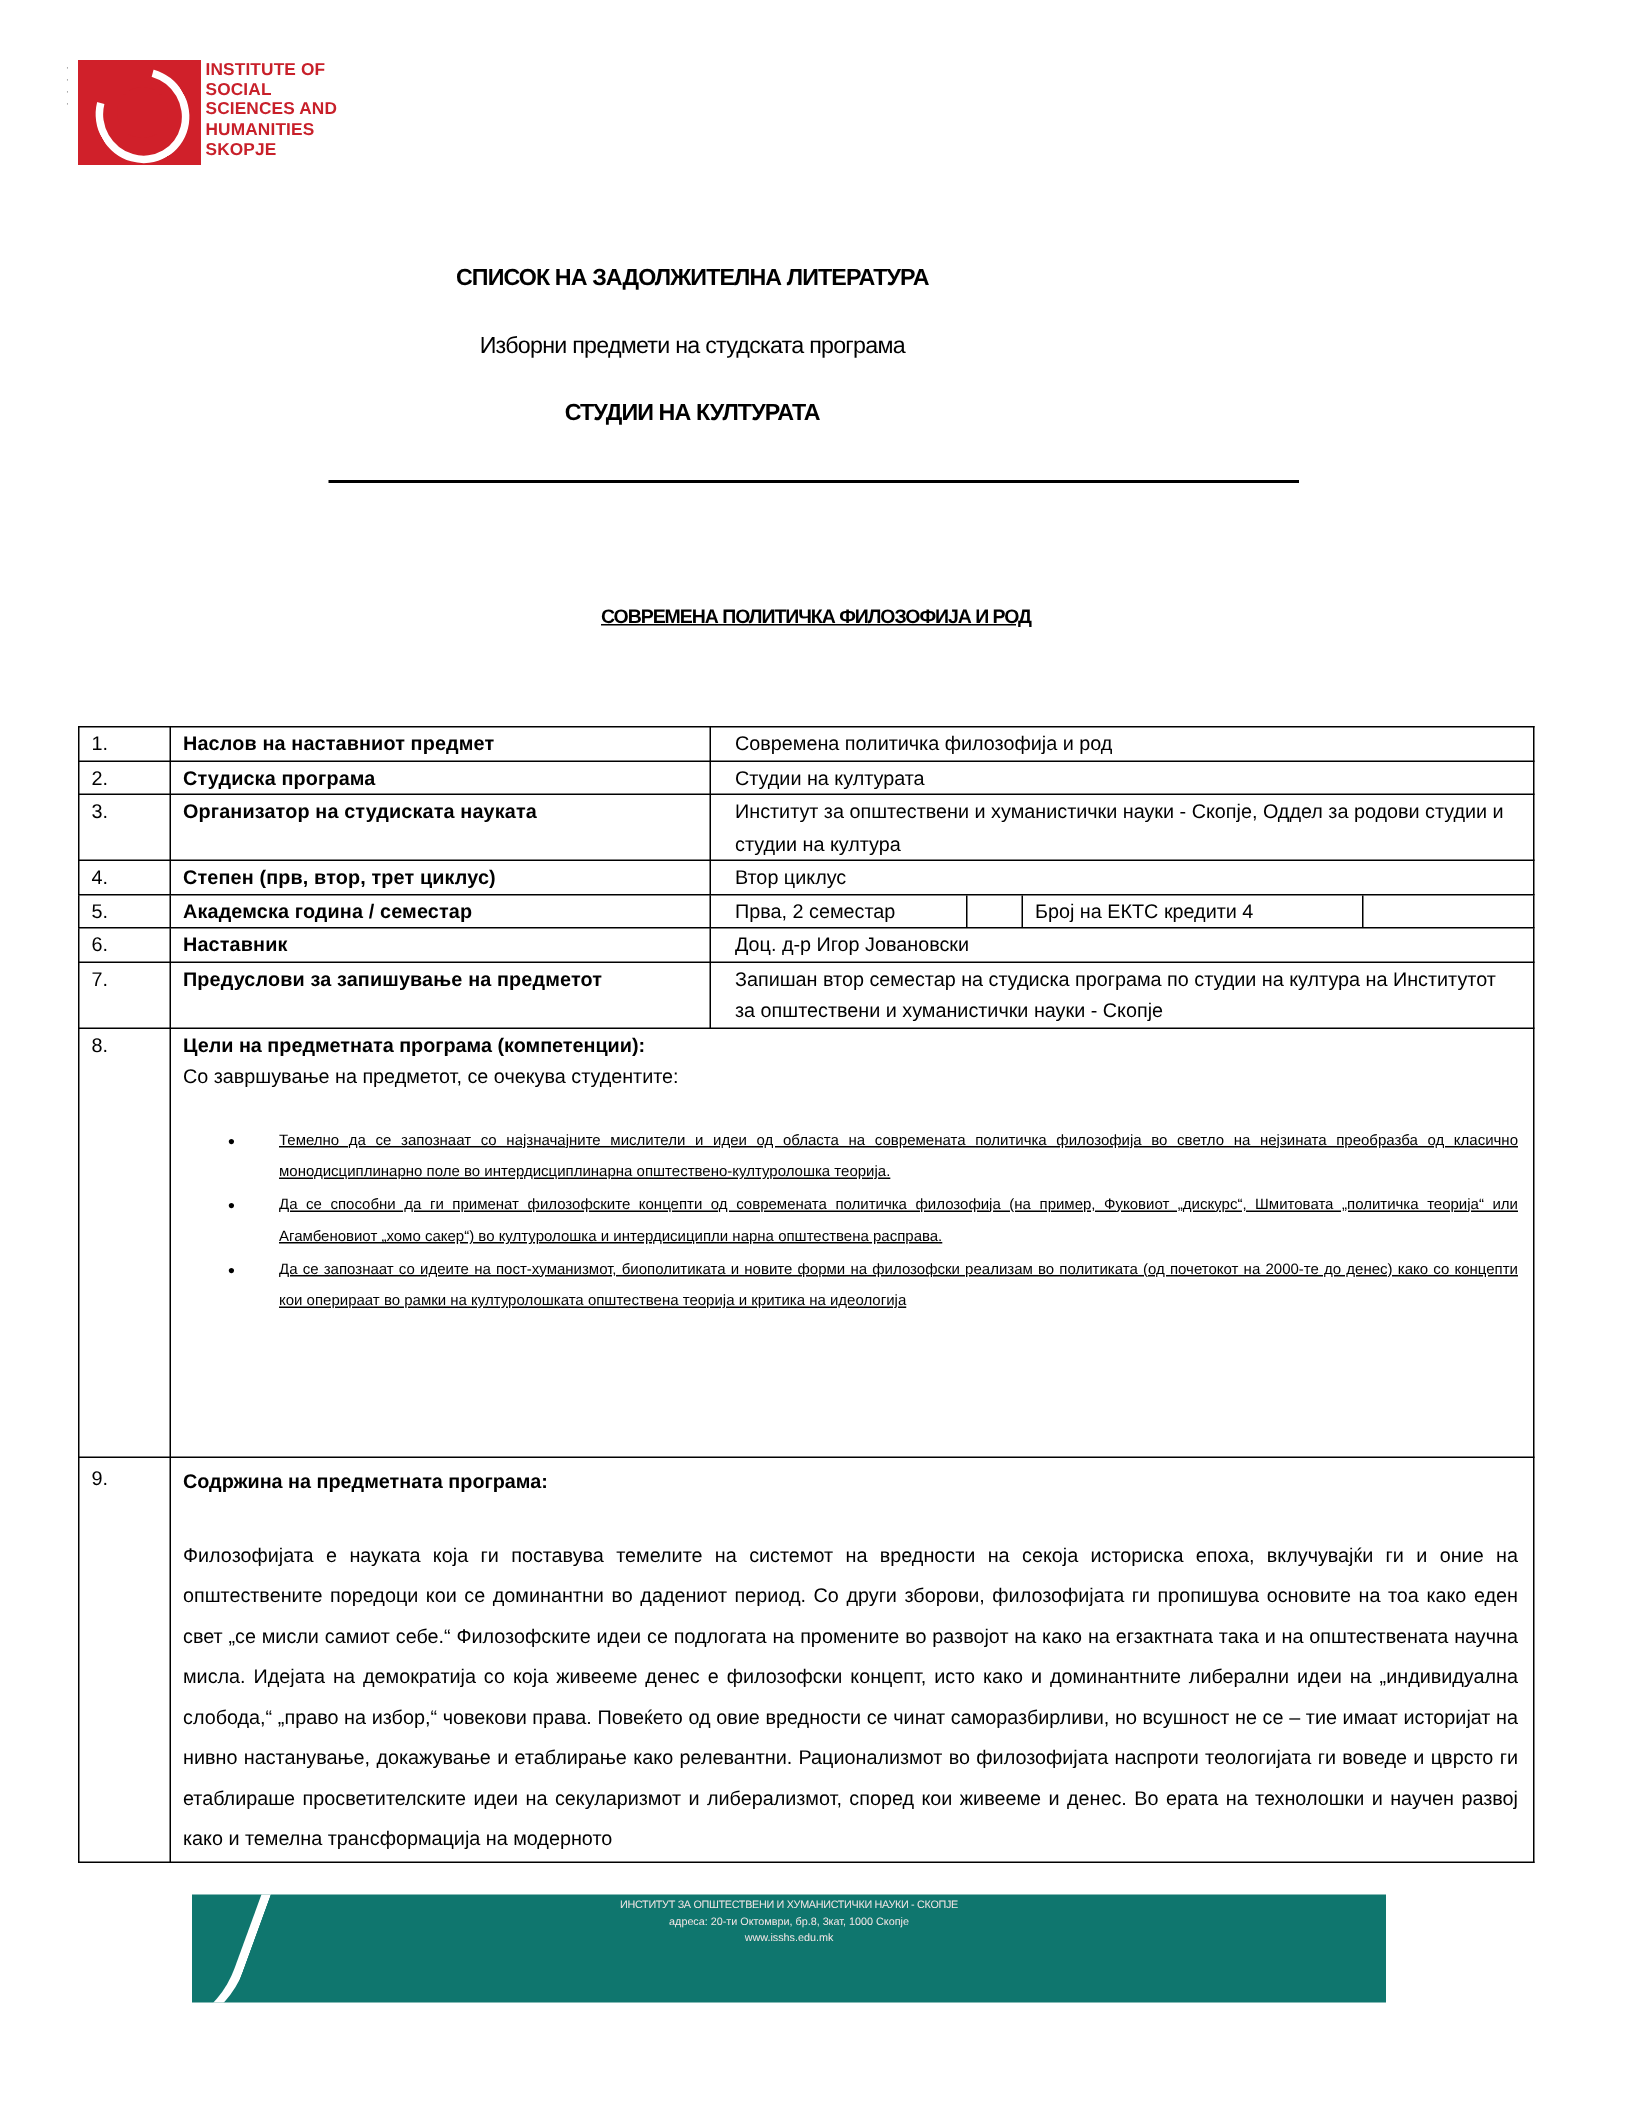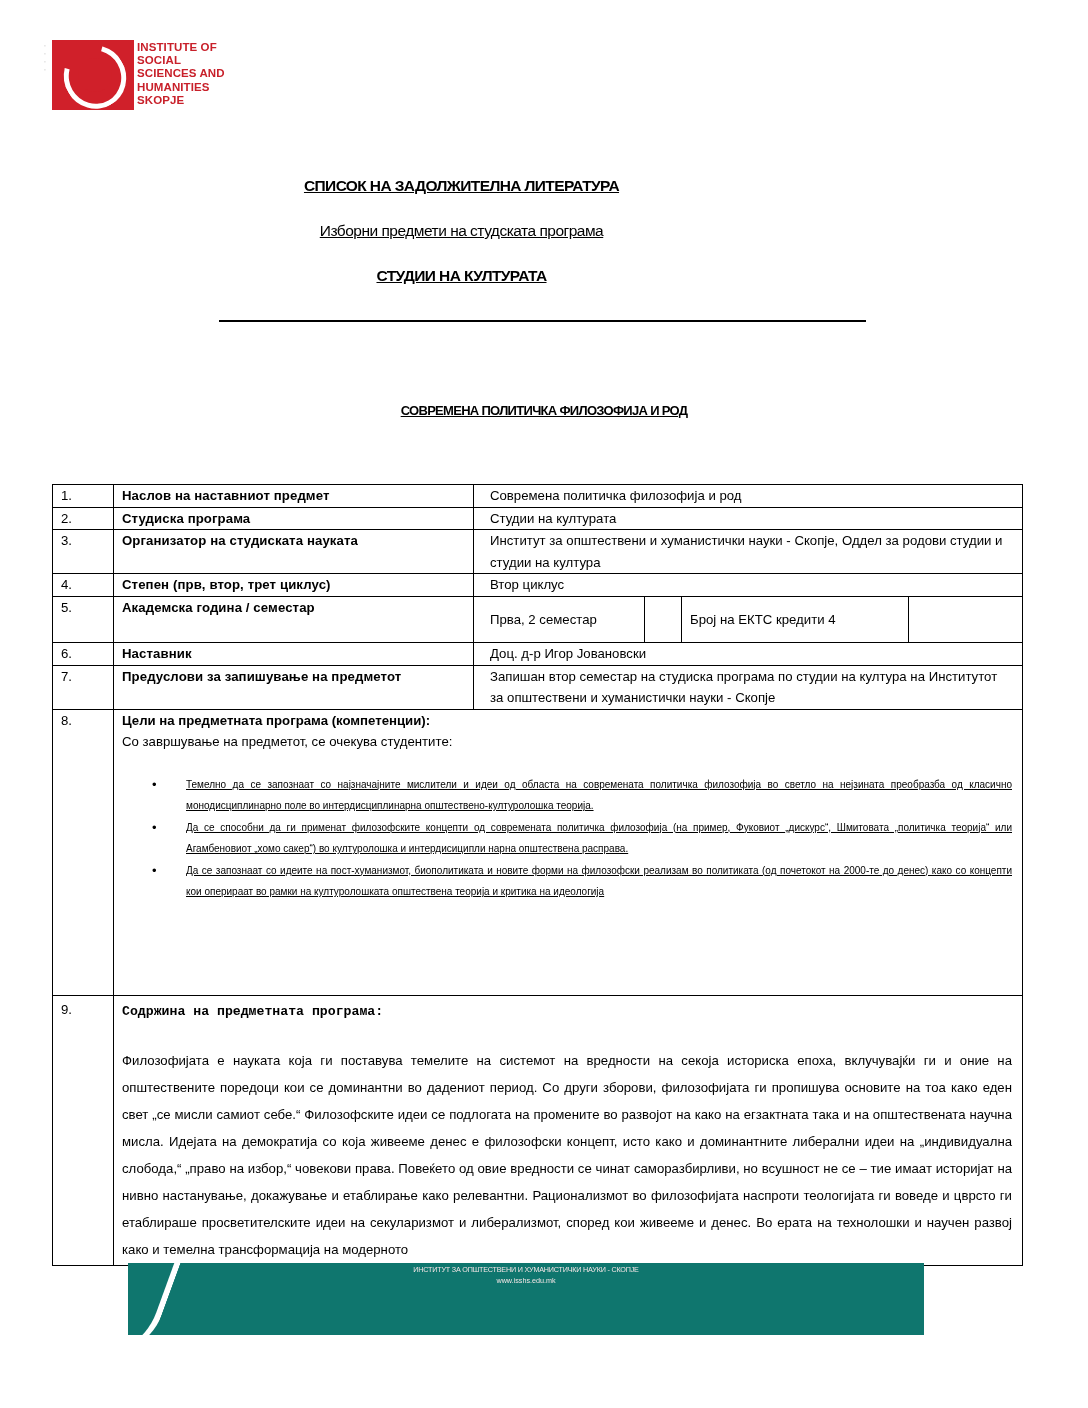--- a/index.html
+++ b/index.html
@@ -10,49 +10,49 @@
   .logo { position: absolute; left: 52px; top: 40px; width: 198px; height: 70px; }
   .logo-box { position: absolute; left: 0; top: 0; width: 82px; height: 70px; background: #d0202a; }
   .logo-ring { position: absolute; left: 12px; top: 5px; width: 52px; height: 54px; border: 5px solid #ffffff;
                border-radius: 50%; border-top-color: transparent; transform: rotate(-30deg); }
   .logo-dot { position: absolute; left: 26px; top: 18px; width: 34px; height: 34px; background: #d0202a; border-radius: 50%; }
   .logo-ticks { position: absolute; left: -8px; top: 2px; font-size: 6px; color: #888; line-height: 8px; }
   .logo-text { position: absolute; left: 85px; top: 1px; font-family: "Liberation Sans", sans-serif; font-weight: bold;
                font-size: 11.5px; line-height: 13.2px; color: #c8202a; letter-spacing: 0.1px; }
 
   
-  .title { position: absolute; left: 0; width: 923px; text-align: center; font-family: "Liberation Sans", sans-serif; text-decoration: underline; }
+  .title { position: absolute; left: 0; width: 923px; text-align: center; font-family: "Liberation Sans", sans-serif; }
   .t1 { top: 177px; font-size: 15.5px; font-weight: bold; letter-spacing: -0.6px; }
   .t2 { top: 222px; font-size: 15.5px; letter-spacing: -0.5px; }
   .t3 { top: 267px; font-size: 15.5px; font-weight: bold; letter-spacing: -0.6px; }
   .rule { position: absolute; left: 219px; top: 320px; width: 647px; height: 2px; background: #000; }
   .subject { position: absolute; left: 0; top: 403px; width: 1088px; text-align: center; font-family: "Liberation Sans", sans-serif;
              font-size: 13px; font-weight: bold; letter-spacing: -0.7px; }
   .subject span { text-decoration: underline; }
 
   
   table.info { position: absolute; left: 52px; top: 484px; width: 971px; border-collapse: collapse;
                font-family: "Liberation Sans", sans-serif; font-size: 13.2px; }
   table.info td { border: 1.3px solid #000; padding: 0 8px; vertical-align: top; line-height: 21.5px; }
   td.num { width: 44px; padding-left: 9px; }
   td.lbl { width: 343px; font-weight: bold; letter-spacing: 0.1px; }
   td.val { padding: 0; }
   .val-inner { padding: 0 8px; }
   .sub { display: flex; height: 100%; }
-  .sub div { border-right: 1.3px solid #000; padding: 12px 8px; height: 21.5px; }
+  .sub div { border-right: 1.3px solid #000; padding: 0 8px; height: 21.5px; }
   .sub div:last-child { border-right: none; }
   .s1 { width: 146px; } .s2 { width: 20px; } .s3 { width: 210px; } .s4 { flex: 1; }
 
   .wide { padding: 0 10px 0 8px !important; }
   .bold { font-weight: bold; }
   ul.goals { margin: 21px 0 0 0; padding: 0 0 0 64px; list-style: none; }
   ul.goals li { position: relative; text-align: justify; line-height: 21.5px; font-size: 10px; text-decoration: underline; }
   ul.goals li::before { content: "•"; position: absolute; left: -34px; top: 0; font-size: 13px; }
   .content-p { text-align: justify; line-height: 27px; margin-top: 23px; }
-  .content-head { line-height: 24px; margin-top: 4px; font-family: Liberation Mono, monospace; }
+  .content-head { line-height: 24px; margin-top: 4px; }
 
   
   .footer { position: absolute; left: 128px; top: 1263px; width: 796px; height: 72px; background: #0f766e; overflow: hidden; }
   .footer-swoosh { position: absolute; left: -30px; top: -20px; width: 60px; height: 120px; border-right: 6px solid #ffffff;
                    border-radius: 0 0 60px 0; transform: rotate(20deg); }
   .footer-text { position: absolute; left: 0; top: 1px; width: 796px; text-align: center; color: #f4e6e6;
                  font-family: "Liberation Sans", sans-serif; font-size: 7.2px; line-height: 11px; }
   .footer-text div:first-child { letter-spacing: -0.2px; }
 </style>
 </head>
@@ -154,15 +154,16 @@
       <div class="content-p">Филозофијата е науката која ги поставува темелите на системот на вредности на секоја историска епоха, вклучувајќи ги и оние на општествените поредоци кои се доминантни во дадениот период. Со други зборови, филозофијата ги пропишува основите на тоа како еден свет „се мисли самиот себе.“ Филозофските идеи се подлогата на промените во развојот на како на егзактната така и на општествената научна мисла. Идејата на демократија со која живееме денес е филозофски концепт, исто како и доминантните либерални идеи на „индивидуална слобода,“ „право на избор,“ човекови права. Повеќето од овие вредности се чинат саморазбирливи, но всушност не се – тие имаат историјат на нивно настанување, докажување и етаблирање како релевантни. Рационализмот во филозофијата наспроти теологијата ги воведе и цврсто ги етаблираше просветителските идеи на секуларизмот и либерализмот, според кои живееме и денес. Во ерата на технолошки и научен развој како и темелна трансформација на модерното</div>
     </td>
   </tr>
 </tbody>
   </table>
 
 <div class="footer">
   <div class="footer-swoosh"></div>
   <div class="footer-text">
     <div>ИНСТИТУТ ЗА ОПШТЕСТВЕНИ  И ХУМАНИСТИЧКИ  НАУКИ  - СКОПЈЕ</div>
+    <div>адреса: 20-ти Октомври,  бр.8,  3кат,  1000 Скопје</div>
     <div>www.isshs.edu.mk</div>
   </div>
 </div>
 
 </body></html>

